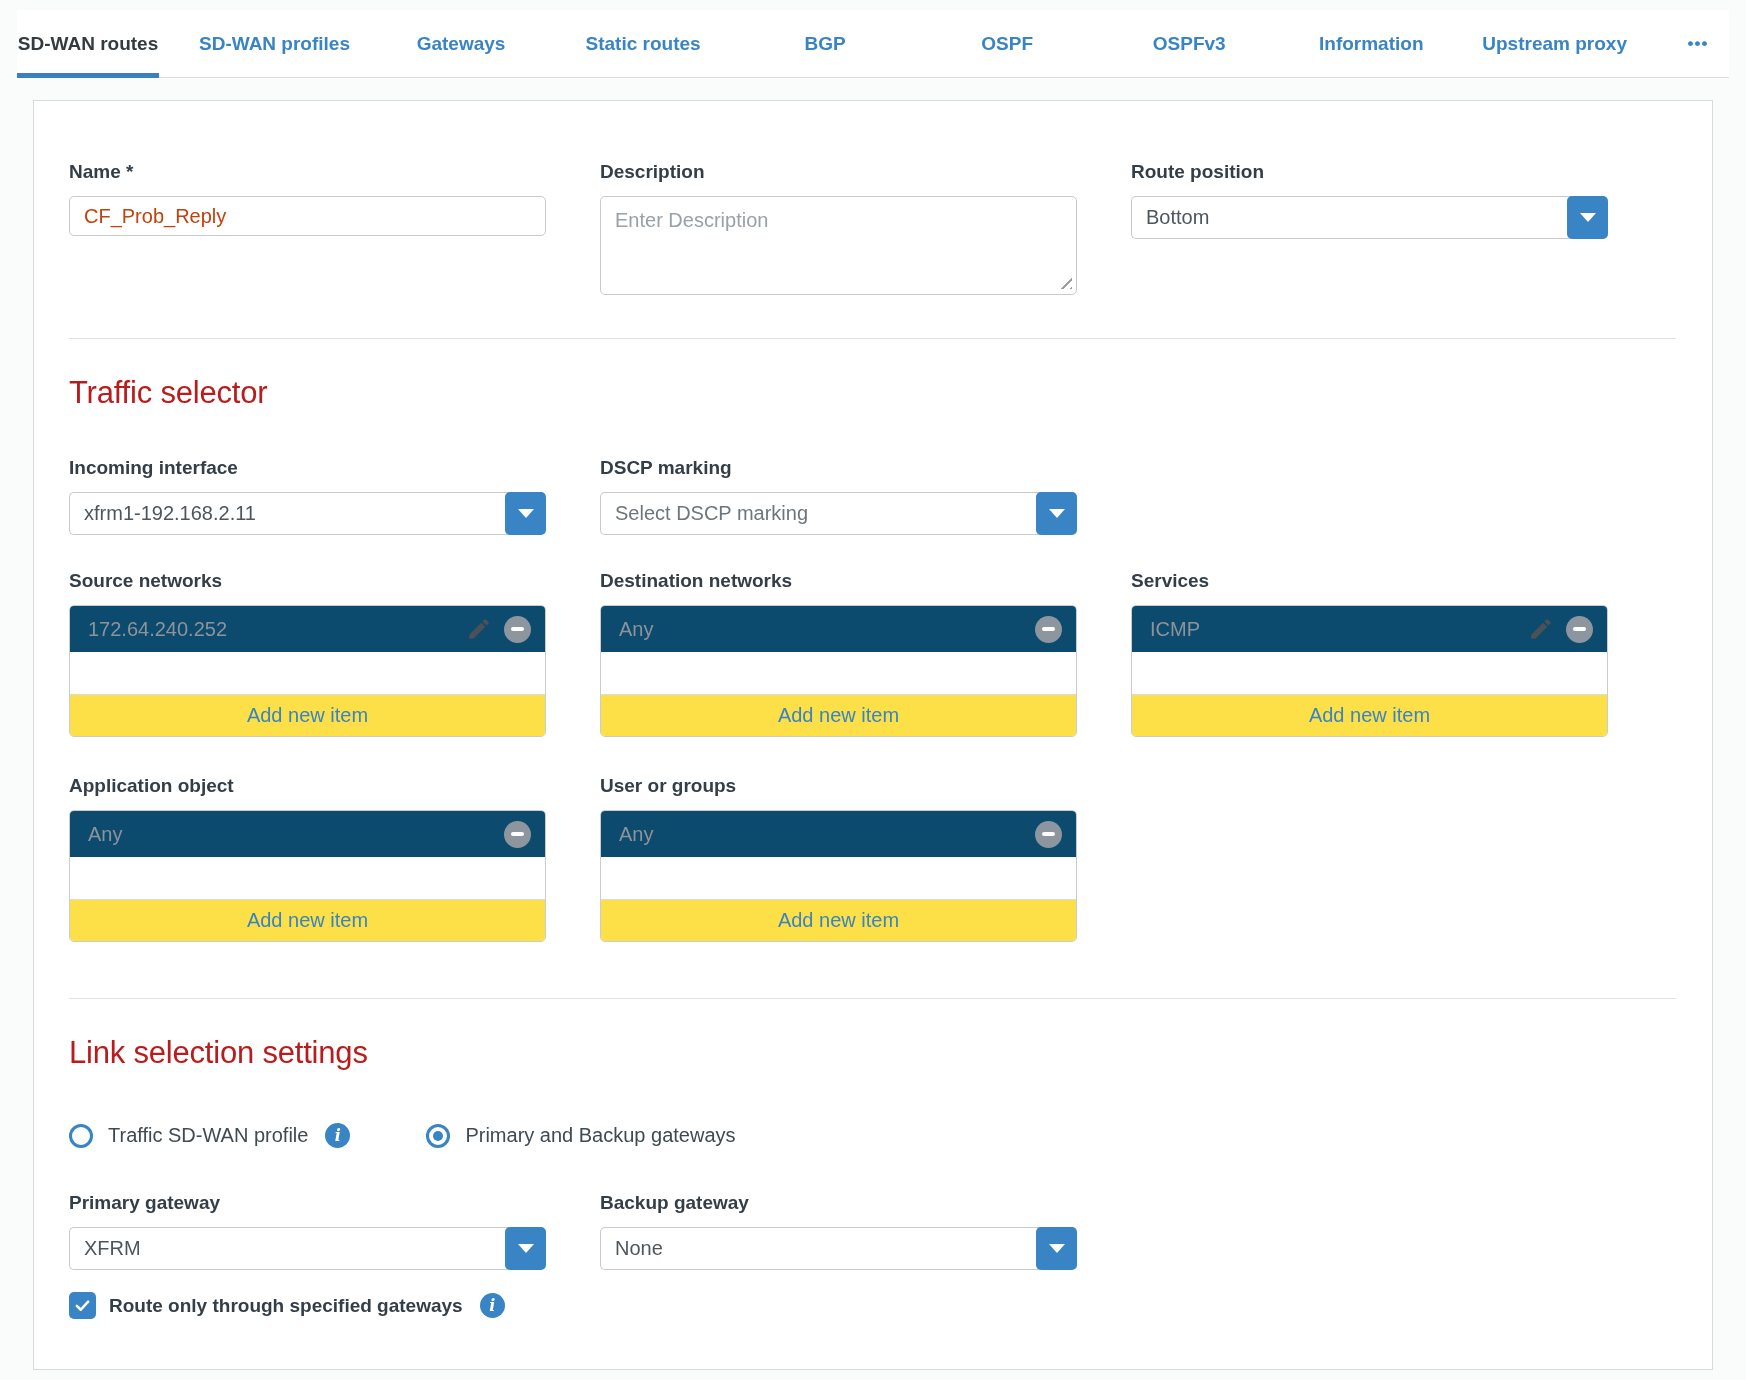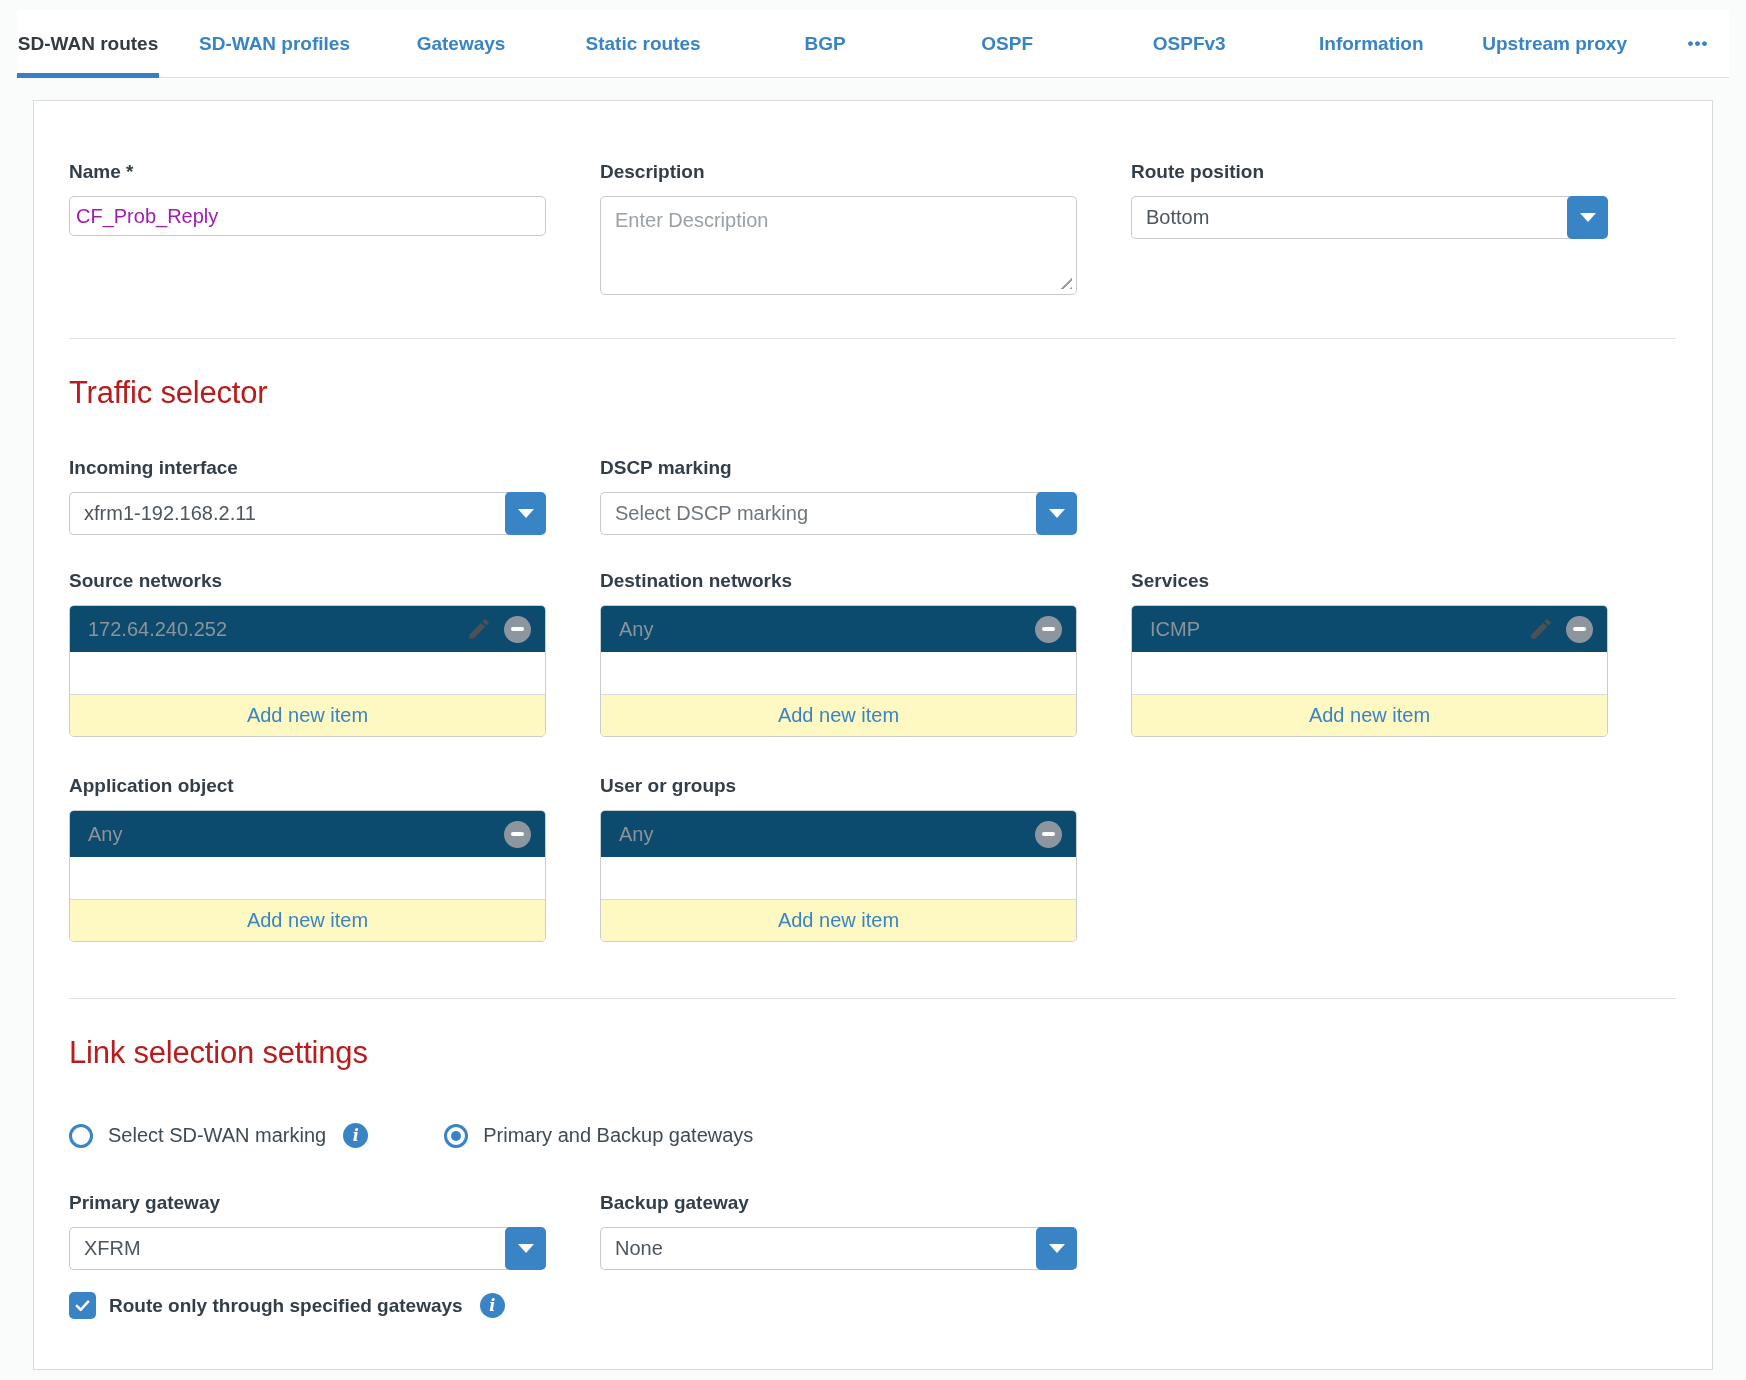--- a/index.html
+++ b/index.html
@@ -91,22 +91,22 @@
   }
 
   
   .text-input {
     width: 100%;
     height: 40px;
     border: 1px solid #c6cbce;
     border-radius: 5px;
     font-family: "Liberation Sans", sans-serif;
     font-size: 20px;
-    color: #a21caf;
-    padding: 0 6px;
+    color: #c2410c;
+    padding: 0 14px;
     background: #fff;
     outline: none;
   }
 
   .textarea-wrap { position: relative; }
   .text-area {
     width: 100%;
     height: 99px;
     border: 1px solid #c6cbce;
     border-radius: 5px;
@@ -204,21 +204,21 @@
     content: "";
     width: 13px; height: 4px;
     border-radius: 2px;
     background: #ffffff;
   }
   .list-spacer { flex: 1 1 auto; background: #fff; }
   .add-item {
     height: 42px;
     border: none;
     border-top: 1px solid #d9dcde;
-    background: #fef9c3;
+    background: #fde047;
     color: #3884c4;
     font-family: "Liberation Sans", sans-serif;
     font-size: 20px;
     cursor: pointer;
     width: 100%;
   }
 
   
   .radio-row { display: flex; align-items: center; }
   .radio-group { display: flex; align-items: center; cursor: pointer; }
@@ -445,21 +445,21 @@
     <div></div>
   </div>
 
   <hr class="divider divider-2">
 
   <h2 class="section-heading heading-2">Link selection settings</h2>
 
   <div class="radio-row row-radios">
     <div class="radio-group">
       <span class="radio"></span>
-      <span class="radio-label">Select SD-WAN marking</span>
+      <span class="radio-label">Traffic SD-WAN profile</span>
       <span class="info-icon">i</span>
     </div>
     <div class="radio-group radio-gap">
       <span class="radio selected"></span>
       <span class="radio-label">Primary and Backup gateways</span>
     </div>
   </div>
 
   <div class="cols row-gateways">
     <div class="field">

